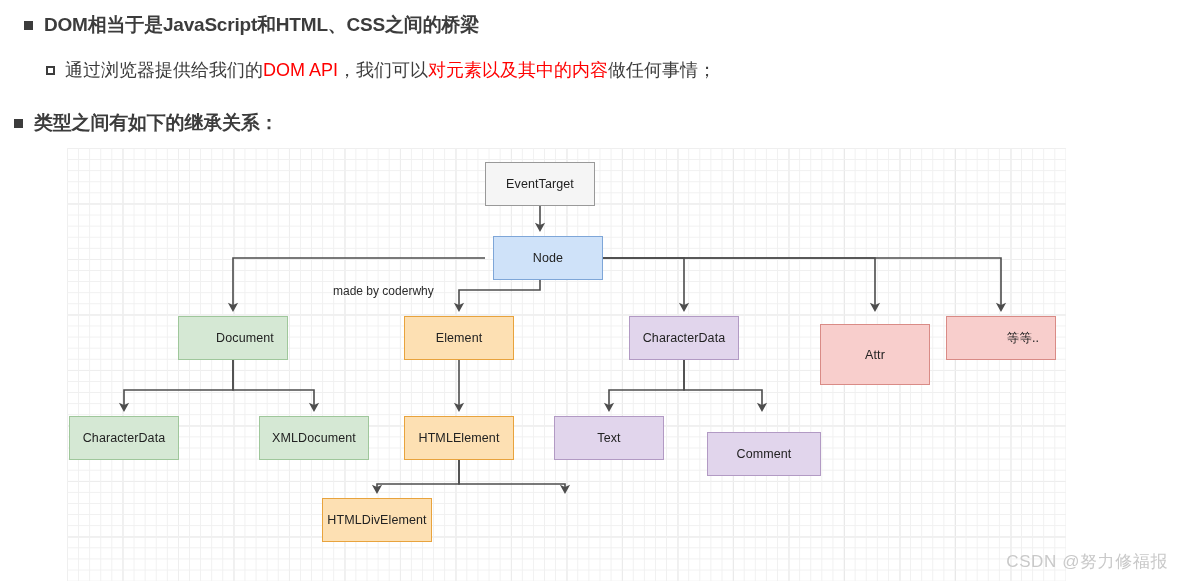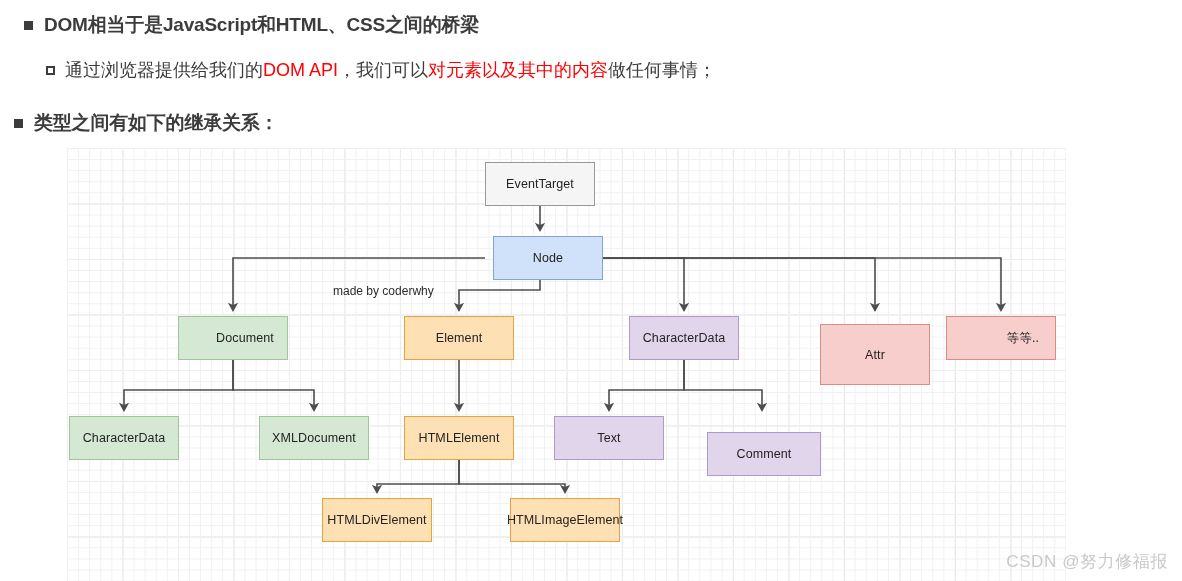--- a/index.html
+++ b/index.html
@@ -202,18 +202,15 @@
     </div>
     <div class="node-box" style="left: 487px; top: 268px; width: 110px; height: 44px; background: rgb(225, 213, 236); border-color: rgb(178, 154, 196);">
       <span>Text</span>
     </div>
     <div class="node-box" style="left: 640px; top: 284px; width: 114px; height: 44px; background: rgb(225, 213, 236); border-color: rgb(178, 154, 196);">
       <span>Comment</span>
     </div>
     <div class="node-box" style="left: 255px; top: 350px; width: 110px; height: 44px; background: rgb(253, 224, 179); border-color: rgb(232, 163, 61);">
       <span>HTMLDivElement</span>
     </div>
-    <div class="node-box" style="left: 443px; top: 350px; width: 110px; height: 44px; background: rgb(253, 224, 179); border-color: rgb(232, 163, 61);">
-      <span>HTMLImageElement</span>
-    </div>
   </div>
 
 <div class="watermark">CSDN @努力修福报</div>
 
 </body></html>

